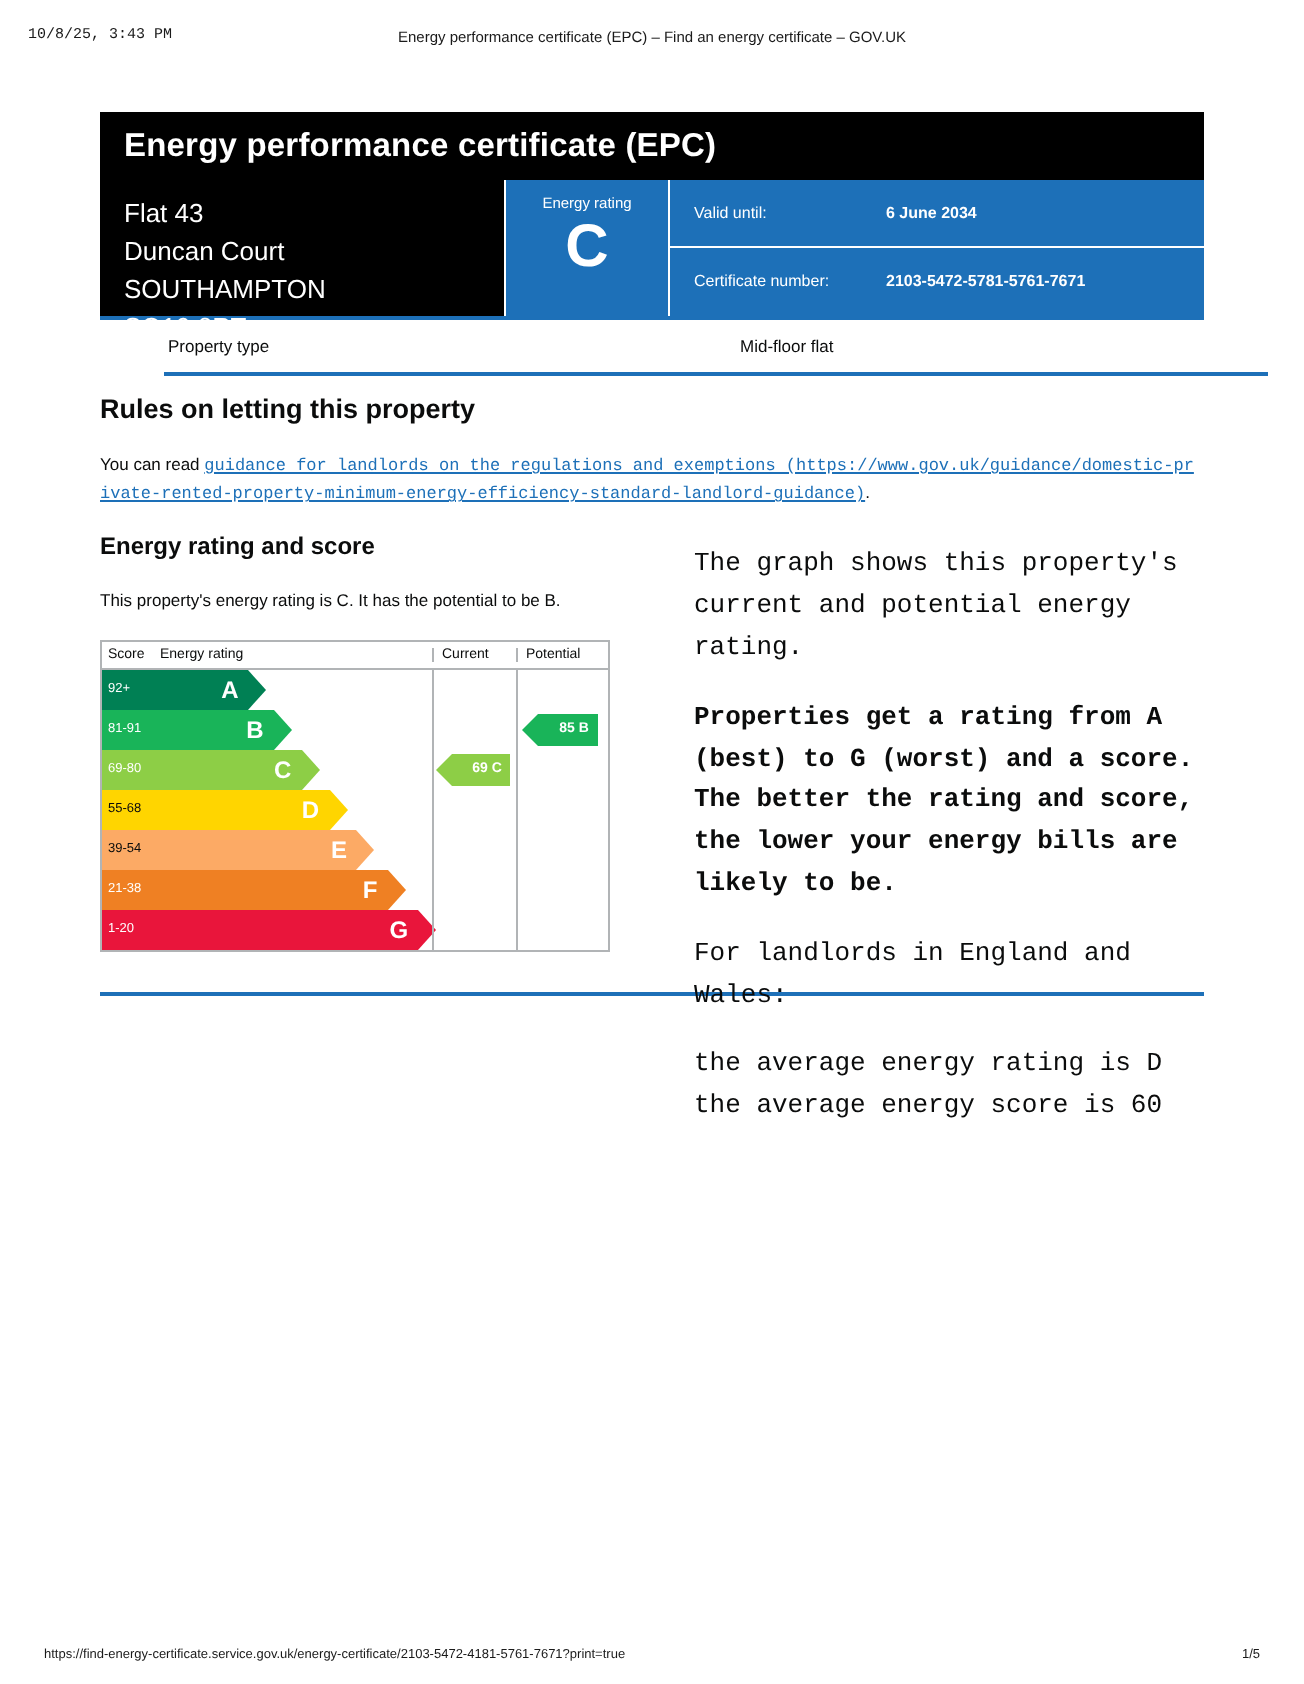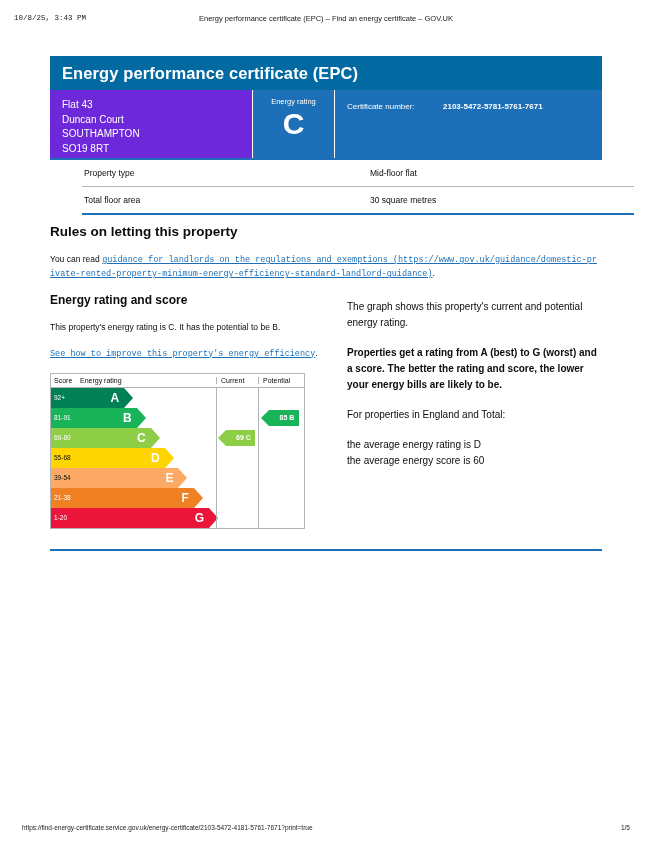--- a/index.html
+++ b/index.html
@@ -69,21 +69,21 @@
   
   .content {
     position: absolute;
     left: 50px;
     top: 56px;
     width: 552px;
   }
 
   
   .title-bar {
-    background: #0369a1;
+    background: #000000;
     color: #ffffff;
     height: 34px;
     display: flex;
     align-items: center;
     padding-left: 12px;
     box-sizing: border-box;
   }
   .title-bar h1 {
     margin: 0;
     font-size: 16.5px;
@@ -94,24 +94,24 @@
   
   .summary {
     display: flex;
     width: 552px;
     height: 68px;
     border-bottom: 2px solid #1d70b8;
   }
   .sum-address {
     width: 202px;
     box-sizing: border-box;
-    background: #6d28d9;
+    background: #000000;
     color: #ffffff;
     padding: 8px 10px 0 12px;
-    font-size: 10px;
+    font-size: 13px;
     line-height: 1.45;
   }
   .sum-rating {
     width: 82px;
     box-sizing: border-box;
     background: #1d70b8;
     color: #ffffff;
     border-left: 1px solid #ffffff;
     text-align: center;
     padding-top: 7px;
@@ -195,22 +195,23 @@
     width: 552px;
   }
   .col-left {
     width: 290px;
   }
   .col-right {
     position: absolute;
     left: 297px;
     top: 6px;
     width: 255px;
-    font-size: 10px;
+    font-size: 13px;
     line-height: 1.6;
+    font-family: Liberation Mono, monospace;
   }
   .col-right p { margin: 0 0 14px 0; }
   .col-right p.b { font-weight: bold; }
 
   
   .epc {
     position: relative;
     width: 255px;
     margin-top: 10px;
     border: 1px solid #b1b4b6;
@@ -331,48 +332,47 @@
         <div>Duncan Court</div>
         <div>SOUTHAMPTON</div>
         <div>SO19 8RT</div>
       </div>
       <div class="sum-rating">
         <div class="lbl">Energy rating</div>
         <div class="letter">C</div>
       </div>
       <div class="sum-meta">
         <div class="meta-row">
+          <div class="mk">Valid until:</div>
+          <div class="mv">6 June 2034</div>
+        </div>
+        <div class="meta-row">
           <div class="mk">Certificate number:</div>
           <div class="mv">2103-5472-5781-5761-7671</div>
         </div>
       </div>
     </div>
 
     <table class="facts">
       <tbody>
         <tr>
           <td class="k">Property type</td>
           <td class="v">Mid-floor flat</td>
         </tr>
-        <tr>
-          <td class="k">Total floor area</td>
-          <td class="v">30 square metres</td>
-        </tr>
       </tbody>
     </table>
 
     <h2 class="sec">Rules on letting this property</h2>
     <p class="body link-wrap"><span>You can read </span><a class="link" href="#">guidance for landlords on the regulations and exemptions (https://www.gov.uk/guidance/domestic-private-rented-property-minimum-energy-efficiency-standard-landlord-guidance)</a><span>.</span></p>
 
     <div class="cols">
 
       <div class="col-left">
         <h2 class="sec sub">Energy rating and score</h2>
         <p class="body">This property's energy rating is C. It has the potential to be B.</p>
-        <p class="body"><a class="link" href="#">See how to improve this property's energy efficiency</a><span>.</span></p>
 
         <div class="epc">
           <div class="epc-head">
             <div class="h-score">Score</div>
             <div class="h-rating">Energy rating</div>
             <div class="h-current">Current</div>
             <div class="h-potential">Potential</div>
           </div>
           <div class="epc-body">
 
@@ -443,21 +443,21 @@
               <div class="pot"></div>
             </div>
 
           </div>
         </div>
       </div>
 
       <div class="col-right">
         <p>The graph shows this property's current and potential energy rating.</p>
         <p class="b">Properties get a rating from A (best) to G (worst) and a score. The better the rating and score, the lower your energy bills are likely to be.</p>
-        <p>For properties in England and Total:</p>
+        <p>For landlords in England and Wales:</p>
         <p>
           <span>the average energy rating is D</span><br>
           <span>the average energy score is 60</span>
         </p>
       </div>
 
     </div>
 
     <div class="rule-blue"></div>
 

